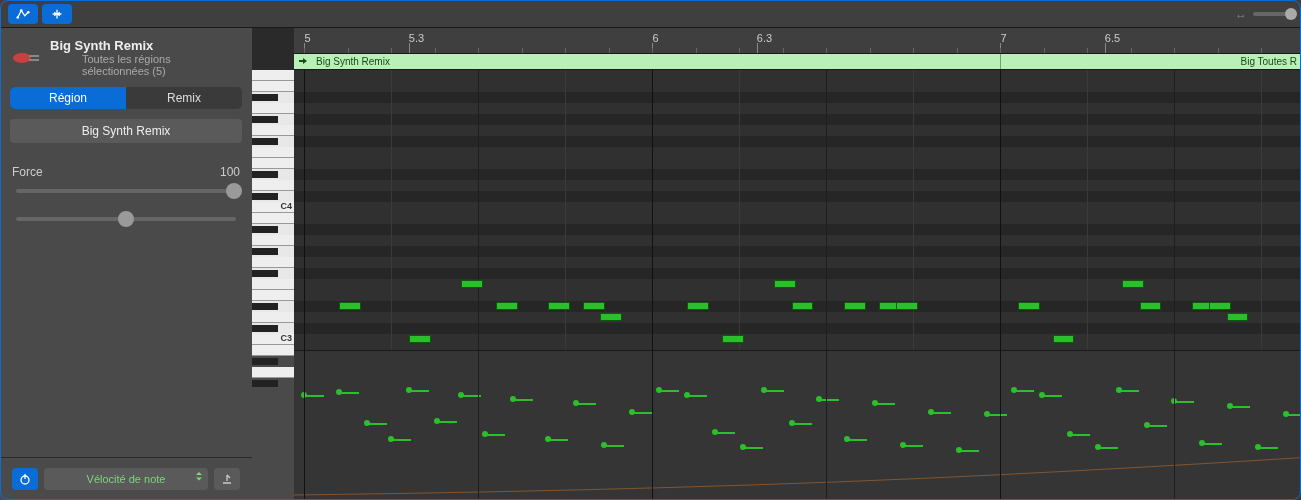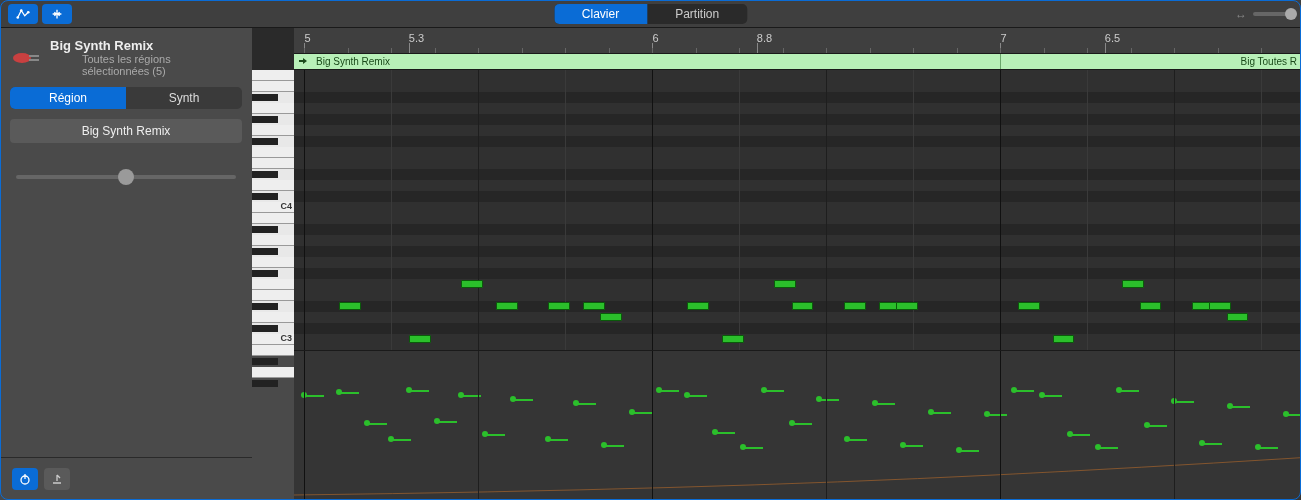--- a/index.html
+++ b/index.html
@@ -103,24 +103,20 @@
         <circle cx="2" cy="12" r="1.5" fill="#fff"></circle>
         <circle cx="6" cy="4" r="1.5" fill="#fff"></circle>
         <circle cx="14" cy="6" r="1.5" fill="#fff"></circle>
       </svg>
   </div>
   <div class="tool-btn">
     <svg viewBox="0 0 16 16">
         <path d="M3 8 L7 8 M7 8 L5 6 M7 8 L5 10 M13 8 L9 8 M9 8 L11 6 M9 8 L11 10 M8 3 L8 13" stroke="#fff" stroke-width="1.5" fill="none"></path>
       </svg>
   </div>
-  <div class="view-tabs">
-    <div class="view-tab active">Clavier</div>
-    <div class="view-tab">Partition</div>
-  </div>
   <div class="zoom-controls">
     <span class="zoom-arrow">↔</span>
     <div class="zoom-slider">
         <div class="zoom-thumb"></div>
       </div>
   </div>
 </div>
 
 <div class="main">
   <div class="sidebar">
@@ -132,59 +128,69 @@
             <rect x="17" y="10" width="10" height="2" fill="#888"></rect>
           </svg>
       </div>
       <div>
         <div class="track-title">Big Synth Remix</div>
         <div class="track-sub">Toutes les régions sélectionnées (5)</div>
       </div>
     </div>
     <div class="mode-tabs">
       <div class="mode-tab active">Région</div>
-      <div class="mode-tab">Synth</div>
+      <div class="mode-tab">Remix</div>
     </div>
     <div class="preset-row">Big Synth Remix</div>
 
     <div class="param-block">
+    </div>
+    <div class="param-block">
+      <div class="param-label-row">
+        <span>Force</span>
+        <span>100</span>
+      </div>
+      <div class="slider-track">
+          <div class="slider-thumb" style="left: calc(100% - 10px);"></div>
+        </div>
     </div>
     <div class="param-block">
       <div class="slider-track">
           <div class="slider-thumb" style="left: calc(50% - 8px);"></div>
         </div>
     </div>
 
     <div style="flex:1"></div>
     <div class="controller-block">
       <div class="controller-row">
         <div class="power-btn">
           <svg viewBox="0 0 12 12">
               <circle cx="6" cy="7" r="4" stroke="#fff" stroke-width="1.3" fill="none"></circle>
               <line x1="6" y1="1" x2="6" y2="6" stroke="#fff" stroke-width="1.3"></line>
             </svg>
         </div>
+        <div class="ctrl-dropdown">Vélocité de note</div>
         <div class="share-btn">
           <svg viewBox="0 0 12 12">
               <path d="M2 10 L10 10 M6 2 L6 8 M6 2 L9 5" stroke="#ccc" stroke-width="1.3" fill="none"></path>
             </svg>
         </div>
       </div>
     </div>
   </div>
 
   <div class="editor">
     <div class="ruler" id="ruler">
         <div class="ruler-tick" style="left: 10.44px;">5</div>
         <div class="ruler-major" style="left: 10.44px;"></div>
         <div class="ruler-tick" style="left: 114.84px;">5.3</div>
         <div class="ruler-major" style="left: 114.84px;"></div>
         <div class="ruler-tick" style="left: 358.44px;">6</div>
         <div class="ruler-major" style="left: 358.44px;"></div>
-        <div class="ruler-tick" style="left: 462.84px;">8.8</div>
+        <div class="ruler-tick" style="left: 462.84px;">6.3</div>
         <div class="ruler-major" style="left: 462.84px;"></div>
         <div class="ruler-tick" style="left: 706.44px;">7</div>
         <div class="ruler-major" style="left: 706.44px;"></div>
         <div class="ruler-tick" style="left: 810.84px;">6.5</div>
         <div class="ruler-major" style="left: 810.84px;"></div>
         <div class="ruler-minor" style="left: 10.44px;"></div>
         <div class="ruler-minor" style="left: 53.94px;"></div>
         <div class="ruler-minor" style="left: 97.44px;"></div>
         <div class="ruler-minor" style="left: 140.94px;"></div>
         <div class="ruler-minor" style="left: 184.44px;"></div>

